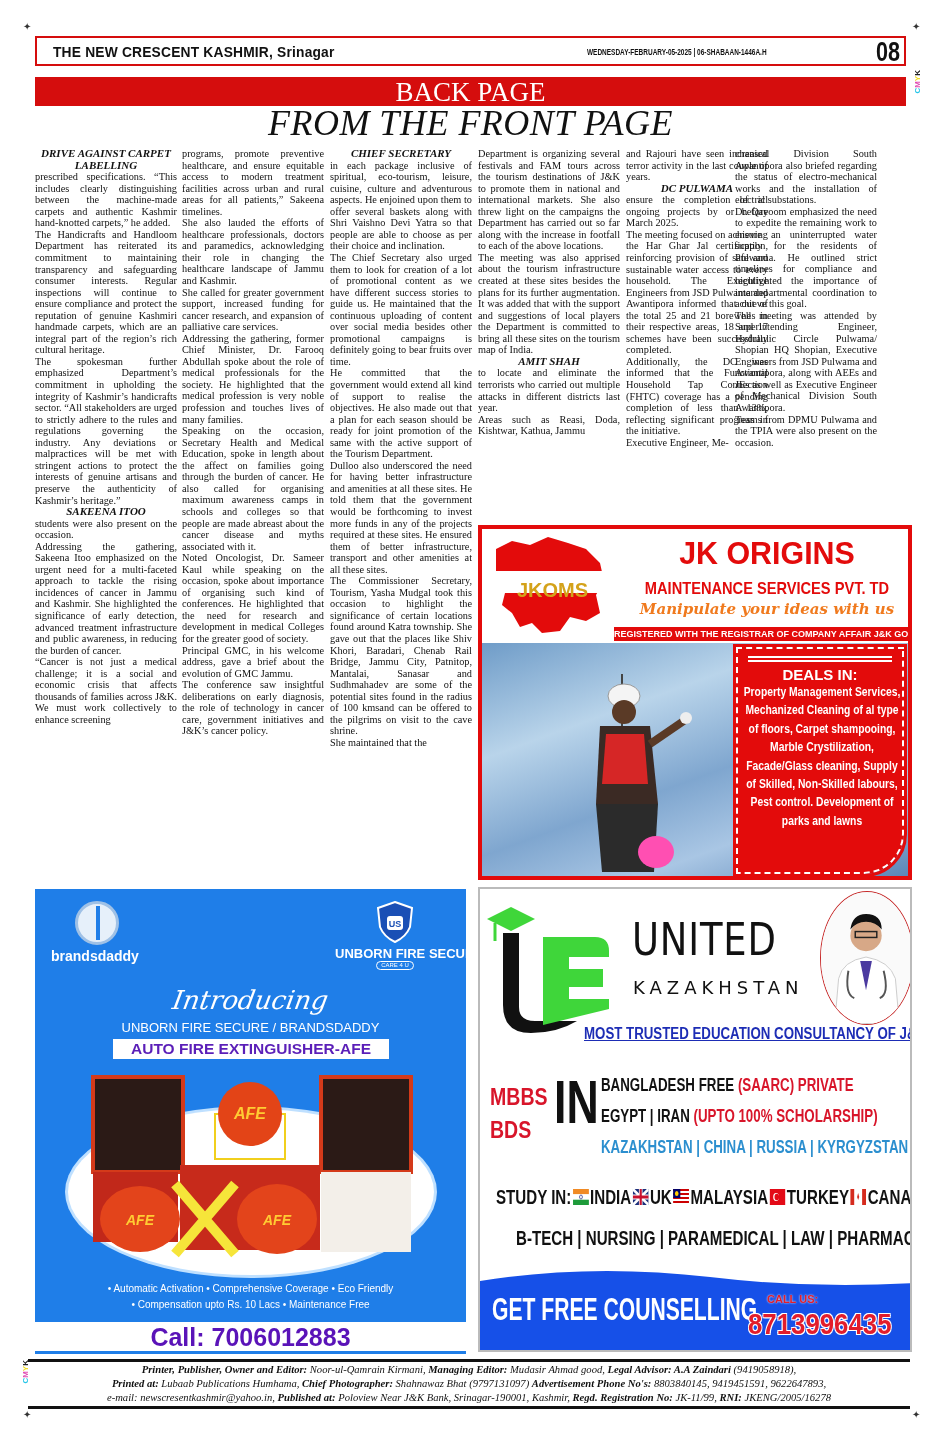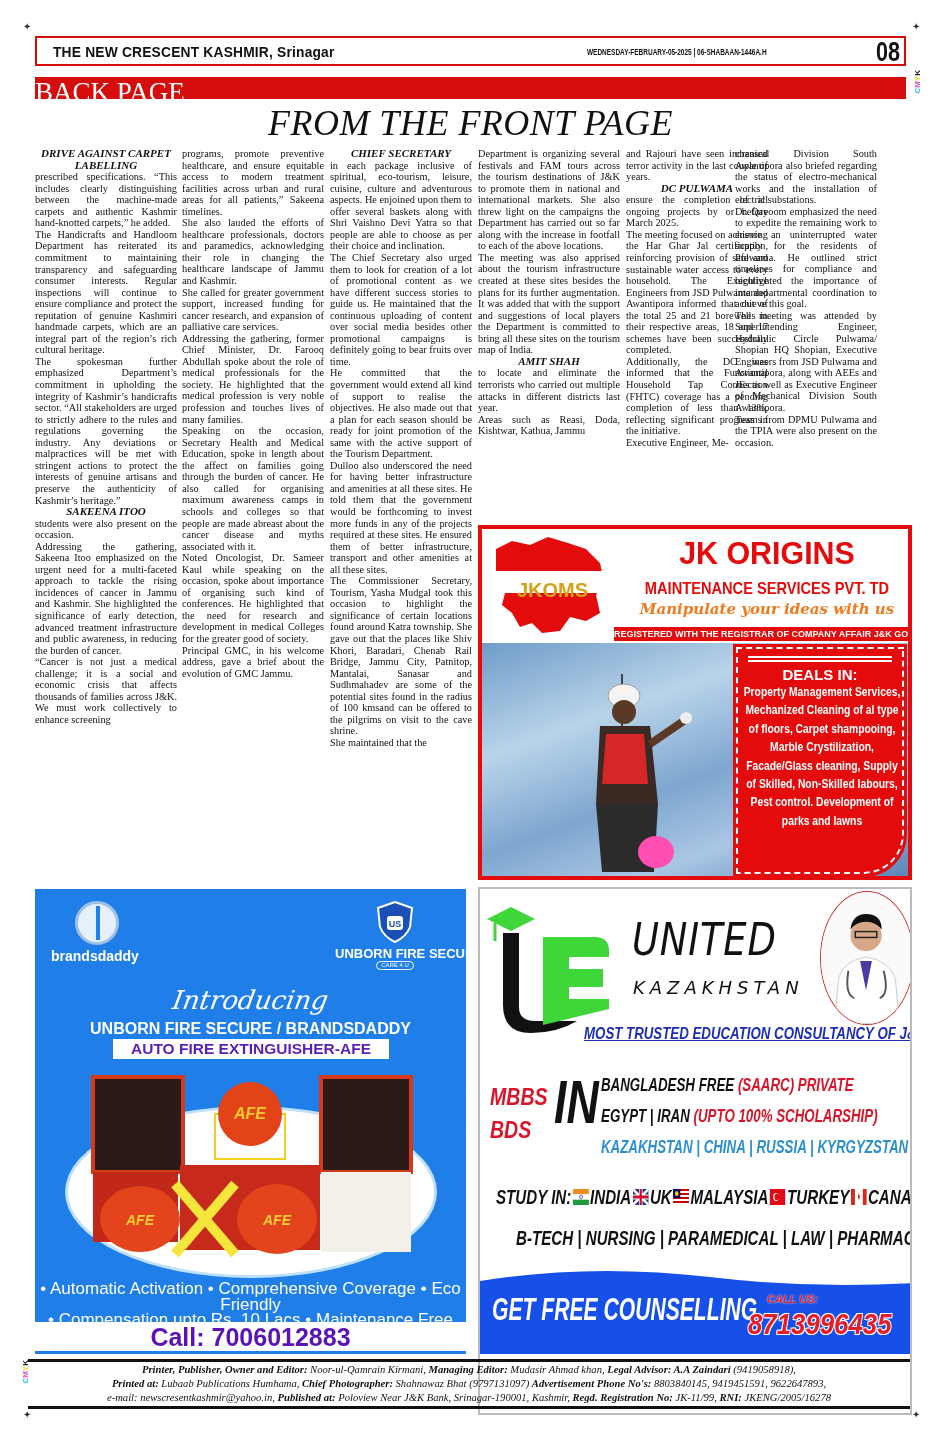--- a/index.html
+++ b/index.html
@@ -9,21 +9,21 @@
   .reg { position: absolute; font-size: 10px; color: #333; font-family: "DejaVu Sans", sans-serif; line-height: 1; }
 
   .masthead { position: absolute; left: 35px; top: 36px; width: 871px; height: 30px; border: 2px solid #d50d0d; background:#fff; display:flex; align-items:center; }
   .masthead .paper-name { position:absolute; left:16px; top:5px; font-family:"Liberation Sans", sans-serif; font-weight:bold; font-size:15px; letter-spacing:0.2px; transform: scaleX(0.92); transform-origin:left; }
   .masthead .dateline { position:absolute; left:550px; top:9px; font-family:"Liberation Sans", sans-serif; font-weight:bold; font-size:9px; transform: scaleX(0.72); transform-origin:left; white-space:nowrap; }
   .masthead .page-no { position:absolute; right:4px; top:-1px; font-family:"Liberation Sans", sans-serif; font-weight:bold; font-size:27px; transform: scaleX(0.8); transform-origin:right; }
 
   .cmyk { position:absolute; width:10px; font-family:"Liberation Sans", sans-serif; font-weight:bold; font-size:8px; line-height:8px; writing-mode: vertical-rl; transform: rotate(180deg); }
   .cmyk span:nth-child(1){ color:#29c6e8; } .cmyk span:nth-child(2){ color:#e14fb4; } .cmyk span:nth-child(3){ color:#f1dd23; } .cmyk span:nth-child(4){ color:#222; }
 
-  .section-bar { position:absolute; left:35px; top:77px; width:871px; height:22px; background:#d50d0d; color:#fff; text-align:left; font-family:"Liberation Serif", serif; font-size:27px; line-height:30px; }
+  .section-bar { position:absolute; left:35px; top:77px; width:871px; height:29px; background:#d50d0d; color:#fff; text-align:center; font-family:"Liberation Serif", serif; font-size:27px; line-height:30px; }
   .section-title { position:absolute; left:35px; top:103px; width:871px; text-align:center; font-family:"Liberation Serif", serif; font-style:italic; font-size:36px; line-height:40px; letter-spacing:0.5px; }
 
   .col { position:absolute; top:148px; width:142px; font-family:"Liberation Serif", serif; font-size:10.3px; line-height:11.55px; text-align:justify; hyphens:manual; }
   .col p { text-indent:0; }
   .col .kicker { text-align:center; font-weight:bold; font-style:italic; font-size:11px; line-height:11.6px; }
 
   
   .ad-jk { position:absolute; left:478px; top:525px; width:434px; height:355px; border:4px solid #e30b0b; background:#fff; overflow:hidden; }
   .ad-jk .map { position:absolute; left:8px; top:6px; width:118px; height:100px; }
   .ad-jk .jkoms { position:absolute; left:35px; top:50px; font-family:"Liberation Sans", sans-serif; font-weight:bold; font-size:20px; color:#d4a21a; }
@@ -41,30 +41,30 @@
   
   .ad-afe { position:absolute; left:35px; top:889px; width:431px; height:465px; background:#fff; }
   .ad-afe .panel { position:absolute; left:0; top:0; width:431px; height:433px; background:#1f7ee8; }
   .ad-afe .bd-logo { position:absolute; left:40px; top:12px; width:44px; height:44px; border-radius:50%; background:#e6f0fa; border:3px solid #9fc1e6; }
   .ad-afe .bd-logo::after { content:""; position:absolute; left:18px; top:2px; width:4px; height:34px; background:#1f7ee8; }
   .ad-afe .bd-name { position:absolute; left:16px; top:59px; font-family:"Liberation Sans", sans-serif; font-weight:bold; font-size:14px; color:#fff; }
   .ad-afe .shield { position:absolute; left:341px; top:12px; width:38px; height:42px; }
   .ad-afe .ufs-name { position:absolute; left:300px; top:57px; width:120px; text-align:center; font-family:"Liberation Sans", sans-serif; font-weight:bold; font-size:13px; color:#fff; white-space:nowrap; }
   .ad-afe .care { position:absolute; left:341px; top:72px; width:38px; height:9px; border:1px solid #fff; border-radius:5px; font-family:"Liberation Sans", sans-serif; font-size:6px; line-height:7px; text-align:center; color:#fff; }
   .ad-afe .intro { position:absolute; left:0; top:96px; width:431px; text-align:center; font-family:"DejaVu Serif", serif; font-style:italic; font-size:26px; color:#fff; transform:skewX(-10deg); }
-  .ad-afe .line1 { position:absolute; left:0; top:131px; width:431px; text-align:center; font-family:"Liberation Sans", sans-serif; font-weight:bold; font-size:16px; color:#fff; }
+  .ad-afe .line1 { position:absolute; left:0; top:131px; width:431px; text-align:center; font-family:"Liberation Sans", sans-serif; font-weight:normal; font-size:13px; color:#fff; }
   .ad-afe .line2 { position:absolute; left:78px; top:150px; width:276px; height:20px; background:#fff; text-align:center; font-family:"Liberation Sans", sans-serif; font-weight:bold; font-size:15.5px; line-height:20px; color:#5b1fb8; }
   .ad-afe .oval { position:absolute; left:33px; top:220px; width:366px; height:166px; border-radius:50%; background:#fff; box-shadow: 0 0 0 3px #bfe0ff; }
   .ad-afe .products { position:absolute; left:50px; top:180px; width:335px; height:190px; }
-  .ad-afe .features { position:absolute; left:0; top:392px; width:431px; text-align:center; font-family:"Liberation Sans", sans-serif; font-size:17px; line-height:15.5px; color:#fff; }
+  .ad-afe .features { position:absolute; left:0; top:392px; width:431px; text-align:center; font-family:"Liberation Sans", sans-serif; font-size:10px; line-height:15.5px; color:#fff; }
   .ad-afe .call { position:absolute; left:0; top:433px; width:431px; text-align:center; font-family:"Liberation Sans", sans-serif; font-weight:bold; font-size:25px; line-height:30px; color:#5a13b8; }
   .ad-afe .bottom-line { position:absolute; left:0; bottom:0; width:431px; height:3px; background:#1f7ee8; }
 
   
-  .ad-ue { position:absolute; left:478px; top:887px; width:434px; height:528px; border:2px solid #bbb; background:#fff; overflow:hidden;font-style:italic; }
+  .ad-ue { position:absolute; left:478px; top:887px; width:434px; height:465px; border:2px solid #bbb; background:#fff; overflow:hidden; }
   .ad-ue .logo { position:absolute; left:5px; top:8px; width:140px; height:138px; }
   .ad-ue .united { position:absolute; left:152px; top:28px; font-family:"DejaVu Sans", sans-serif; font-size:45px; letter-spacing:1px; color:#111; line-height:46px; transform:scaleX(0.82); transform-origin:left; }
   .ad-ue .education { position:absolute; left:153px; top:88px; font-family:"DejaVu Sans", sans-serif; font-size:18px; letter-spacing:5px; color:#111; }
   .ad-ue .doc { position:absolute; left:340px; top:2px; width:94px; height:134px; border-radius:50%; border:1px solid #c72b2b; background:linear-gradient(#f3f3f3,#fff); overflow:hidden; }
   .ad-ue .trusted { position:absolute; left:104px; top:136px; font-family:"Liberation Sans", sans-serif; font-weight:bold; font-size:16px; color:#1d2db5; text-decoration:underline; white-space:nowrap; transform:scaleX(0.83); transform-origin:left; }
   .ad-ue .mbbs { position:absolute; left:10px; top:192px; font-family:"Liberation Sans", sans-serif; font-weight:bold; font-size:23px; line-height:33px; color:#d8152a; transform:scaleX(0.85); transform-origin:left; }
   .ad-ue .in { position:absolute; left:74px; top:178px; font-family:"Liberation Sans", sans-serif; font-weight:bold; font-size:62px; line-height:70px; color:#111; transform:scaleX(0.72); transform-origin:left; }
   .ad-ue .dest { position:absolute; left:121px; font-family:"Liberation Sans", sans-serif; font-weight:bold; font-size:18px; white-space:nowrap; transform:scaleX(0.74); transform-origin:left; }
   .ad-ue .red { color:#d8152a; } .ad-ue .blue { color:#2c8fcf; } .ad-ue .black { color:#111; }
   .ad-ue .study { position:absolute; left:16px; top:296px; font-family:"Liberation Sans", sans-serif; font-weight:bold; font-size:21px; color:#111; white-space:nowrap; transform:scaleX(0.72); transform-origin:left; display:flex; align-items:center; }
@@ -115,20 +115,21 @@
 </div>
 
 <div class="col" style="left:182px;">
   <p>programs, promote preventive healthcare, and ensure equitable access to modern treatment facilities across urban and rural areas for all patients,” Sakeena timelines.</p>
   <p>She also lauded the efforts of healthcare professionals, doctors and paramedics, acknowledging their role in changing the healthcare landscape of Jammu and Kashmir.</p>
   <p>She called for greater government support, increased funding for cancer research, and expansion of palliative care services.</p>
   <p>Addressing the gathering, former Chief Minister, Dr. Farooq Abdullah spoke about the role of medical professionals for the society. He highlighted that the medical profession is very noble profession and touches lives of many families.</p>
   <p>Speaking on the occasion, Secretary Health and Medical Education, spoke in length about the affect on families going through the burden of cancer. He also called for organising maximum awareness camps in schools and colleges so that people are made abreast about the cancer disease and myths associated with it.</p>
   <p>Noted Oncologist, Dr. Sameer Kaul while speaking on the occasion, spoke about importance of organising such kind of conferences. He highlighted that the need for research and development in medical Colleges for the greater good of society.</p>
   <p>Principal GMC, in his welcome address, gave a brief about the evolution of GMC Jammu.</p>
+  <p>The conference saw insightful deliberations on early diagnosis, the role of technology in cancer care, government initiatives and J&amp;K’s cancer policy.</p>
 </div>
 
 <div class="col" style="left:330px;">
   <p class="kicker">CHIEF SECRETARY</p>
   <p>in each package inclusive of spiritual, eco-tourism, leisure, cuisine, culture and adventurous aspects. He enjoined upon them to offer several baskets along with Shri Vaishno Devi Yatra so that people are able to choose as per their choice and inclination.</p>
   <p>The Chief Secretary also urged them to look for creation of a lot of promotional content as we have different success stories to guide us. He maintained that the continuous uploading of content over social media besides other promotional campaigns is definitely going to bear fruits over time.</p>
   <p>He committed that the government would extend all kind of support to realise the objectives. He also made out that a plan for each season should be ready for joint promotion of the same with the active support of the Tourism Department.</p>
   <p>Dulloo also underscored the need for having better infrastructure and amenities at all these sites. He told them that the government would be forthcoming to invest more funds in any of the projects required at these sites. He ensured them of better infrastructure, transport and other amenities at all these sites.</p>
   <p>The Commissioner Secretary, Tourism, Yasha Mudgal took this occasion to highlight the significance of certain locations found around Katra township. She gave out that the places like Shiv Khori, Baradari, Chenab Rail Bridge, Jammu City, Patnitop, Mantalai, Sanasar and Sudhmahadev are some of the potential sites found in the radius of 100 kmsand can be offered to the pilgrims on visit to the cave shrine.</p>
   <p>She maintained that the</p>
@@ -295,17 +296,17 @@
   <svg class="cta-bg" viewBox="0 0 434 85" preserveAspectRatio="none">
     <path d="M0 12 Q110 -6 230 8 Q330 20 434 14 L434 85 L0 85 Z" fill="#1650e8"></path>
   </svg>
   <div class="free">GET FREE COUNSELLING</div>
   <div class="callus">CALL US:</div>
   <div class="phone">8713996435</div>
 </div>
 
 <div class="footer-rule" style="top:1359px;"></div>
 <div class="imprint">
-  <div><b>Printer, Publisher, Owner and Editor:</b><span> Noor-ul-Qamrain Kirmani, </span><b>Managing Editor:</b><span> Mudasir Ahmad khan, </span><b>Legal Advisor: A.A Zaindari</b><span> (9419058918),</span></div>
+  <div><b>Printer, Publisher, Owner and Editor:</b><span> Noor-ul-Qamrain Kirmani, </span><b>Managing Editor:</b><span> Mudasir Ahmad good, </span><b>Legal Advisor: A.A Zaindari</b><span> (9419058918),</span></div>
   <div><b>Printed at:</b><span> Lubaab Publications Humhama, </span><b>Chief Photographer:</b><span> Shahnawaz Bhat (9797131097) </span><b>Advertisement Phone No's:</b><span> 8803840145, 9419451591, 9622647893,</span></div>
   <div><span>e-mail: newscresentkashmir@yahoo.in, </span><b>Published at:</b><span> Poloview Near J&amp;K Bank, Srinagar-190001, Kashmir, </span><b>Regd. Registration No:</b><span> JK-11/99, </span><b>RNI:</b><span> JKENG/2005/16278</span></div>
 </div>
 <div class="footer-rule" style="top:1406px;"></div>
 
 </body></html>

